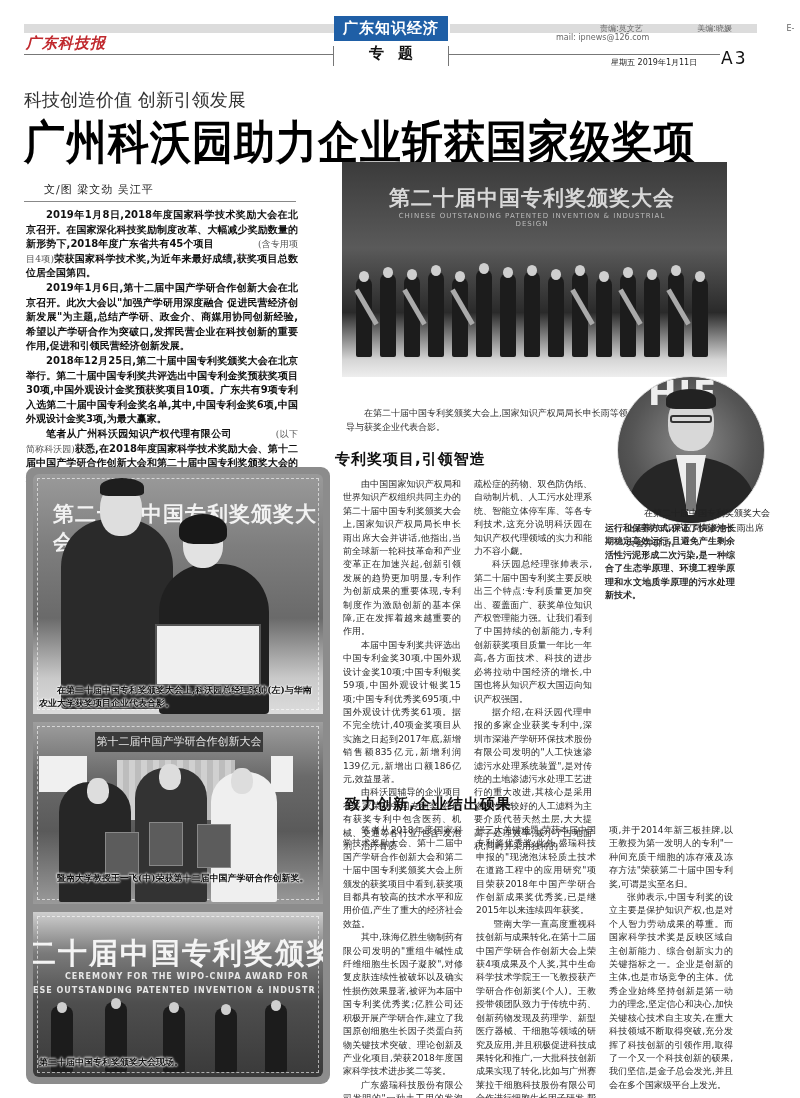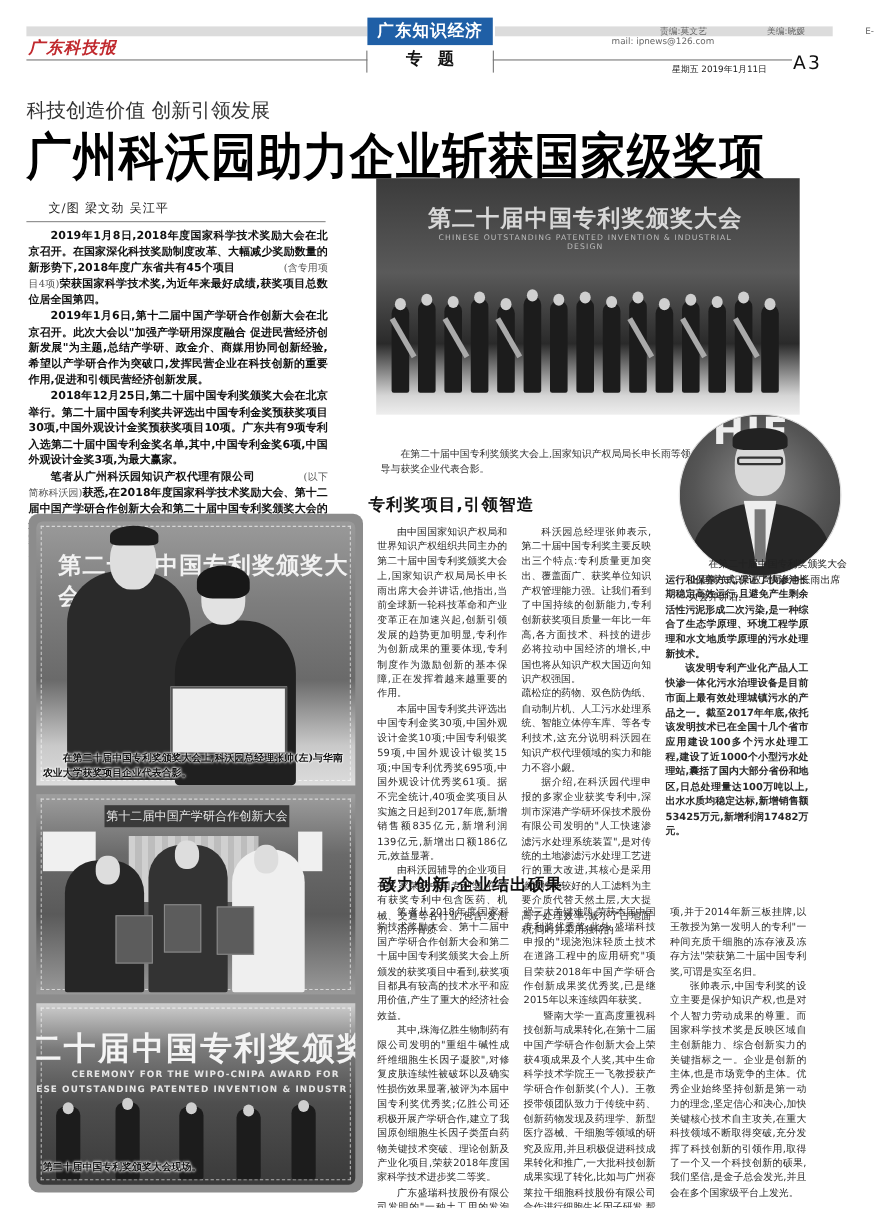--- a/index.html
+++ b/index.html
@@ -217,20 +217,21 @@
   <div class="screen-r"></div>
   <div class="p1"></div>
   <div class="p2"></div>
   <div class="p3"></div>
   <div class="h1"></div>
   <div class="h2"></div>
   <div class="h3"></div>
   <div class="book" style="left:72px;top:110px"></div>
   <div class="book" style="left:116px;top:100px"></div>
   <div class="book" style="left:164px;top:102px"></div>
+  <div class="cap">暨南大学教授王一飞(中)荣获第十二届中国产学研合作创新奖。</div>
 </div>
 
 <div class="photo ph-c">
   <div class="dash" style="left:4px;top:4px;right:4px;bottom:4px"></div>
   <div class="banner">二十届中国专利奖颁奖</div>
   <div class="en1">CEREMONY FOR THE WIPO-CNIPA AWARD FOR</div>
   <div class="en2">ESE OUTSTANDING PATENTED INVENTION &amp; INDUSTR</div>
   <div class="row crowd">
     <div class="person" style="left:8px;height:66px;width:22px"></div>
     <div class="person" style="left:62px;height:70px;width:22px"></div>
@@ -246,27 +247,26 @@
   <div class="cap">第二十届中国专利奖颁奖大会现场。</div>
 </div>
 
 <div class="subhead sh1">专利奖项目,引领智造</div>
 <div class="col c1">
   <p>由中国国家知识产权局和世界知识产权组织共同主办的第二十届中国专利奖颁奖大会上,国家知识产权局局长申长雨出席大会并讲话,他指出,当前全球新一轮科技革命和产业变革正在加速兴起,创新引领发展的趋势更加明显,专利作为创新成果的重要体现,专利制度作为激励创新的基本保障,正在发挥着越来越重要的作用。</p>
   <p>本届中国专利奖共评选出中国专利金奖30项,中国外观设计金奖10项;中国专利银奖59项,中国外观设计银奖15项;中国专利优秀奖695项,中国外观设计优秀奖61项。据不完全统计,40项金奖项目从实施之日起到2017年底,新增销售额835亿元,新增利润139亿元,新增出口额186亿元,效益显著。</p>
   <p>由科沃园辅导的企业项目有多家荣获中国专利奖,在所有获奖专利中包含医药、机械、交通等各行业,包含:发泡剂、治疗骨质</p>
 </div>
 <div class="col c2">
+  <p style="text-indent:0">疏松症的药物、双色防伪纸、自动制片机、人工污水处理系统、智能立体停车库、等各专利技术,这充分说明科沃园在知识产权代理领域的实力和能力不容小觑。</p>
   <p>科沃园总经理张帅表示,第二十届中国专利奖主要反映出三个特点:专利质量更加突出、覆盖面广、获奖单位知识产权管理能力强。让我们看到了中国持续的创新能力,专利创新获奖项目质量一年比一年高,各方面技术、科技的进步必将拉动中国经济的增长,中国也将从知识产权大国迈向知识产权强国。</p>
-  <p style="text-indent:0">疏松症的药物、双色防伪纸、自动制片机、人工污水处理系统、智能立体停车库、等各专利技术,这充分说明科沃园在知识产权代理领域的实力和能力不容小觑。</p>
   <p>据介绍,在科沃园代理申报的多家企业获奖专利中,深圳市深港产学研环保技术股份有限公司发明的"人工快速渗滤污水处理系统装置",是对传统的土地渗滤污水处理工艺进行的重大改进,其核心是采用渗透性能较好的人工滤料为主要介质代替天然土层,大大提高了处理效率,减小了占地面积;同时并采用独特的</p>
 </div>
 <div class="col c3">
   <p style="text-indent:0">运行和保养方式,保证了快渗池长期稳定高效运行,且避免产生剩余活性污泥形成二次污染,是一种综合了生态学原理、环境工程学原理和水文地质学原理的污水处理新技术。</p>
-  <p>该发明专利产业化产品人工快渗一体化污水治理设备是目前市面上最有效处理城镇污水的产品之一。截至2017年年底,依托该发明技术已在全国十几个省市应用建设100多个污水处理工程,建设了近1000个小型污水处理站,囊括了国内大部分省份和地区,日总处理量达100万吨以上,出水水质均稳定达标,新增销售额53425万元,新增利润17482万元。</p>
 </div>
 
 <div class="subhead sh2">致力创新,企业结出硕果</div>
 <div class="col d1">
   <p>笔者从2018年度国家科学技术奖励大会、第十二届中国产学研合作创新大会和第二十届中国专利奖颁奖大会上所颁发的获奖项目中看到,获奖项目都具有较高的技术水平和应用价值,产生了重大的经济社会效益。</p>
   <p>其中,珠海亿胜生物制药有限公司发明的"重组牛碱性成纤维细胞生长因子凝胶",对修复皮肤连续性被破坏以及确实性损伤效果显著,被评为本届中国专利奖优秀奖;亿胜公司还积极开展产学研合作,建立了我国原创细胞生长因子类蛋白药物关键技术突破、理论创新及产业化项目,荣获2018年度国家科学技术进步奖二等奖。</p>
   <p>广东盛瑞科技股份有限公司发明的"一种土工用的发泡剂",突破了发泡剂的稳泡、早强和增</p>
 </div>
 <div class="col d2">
   <p style="text-indent:0">强三大关键难题,荣获本届中国专利奖优秀奖;此外,盛瑞科技申报的"现浇泡沫轻质土技术在道路工程中的应用研究"项目荣获2018年中国产学研合作创新成果奖优秀奖,已是继2015年以来连续四年获奖。</p>

